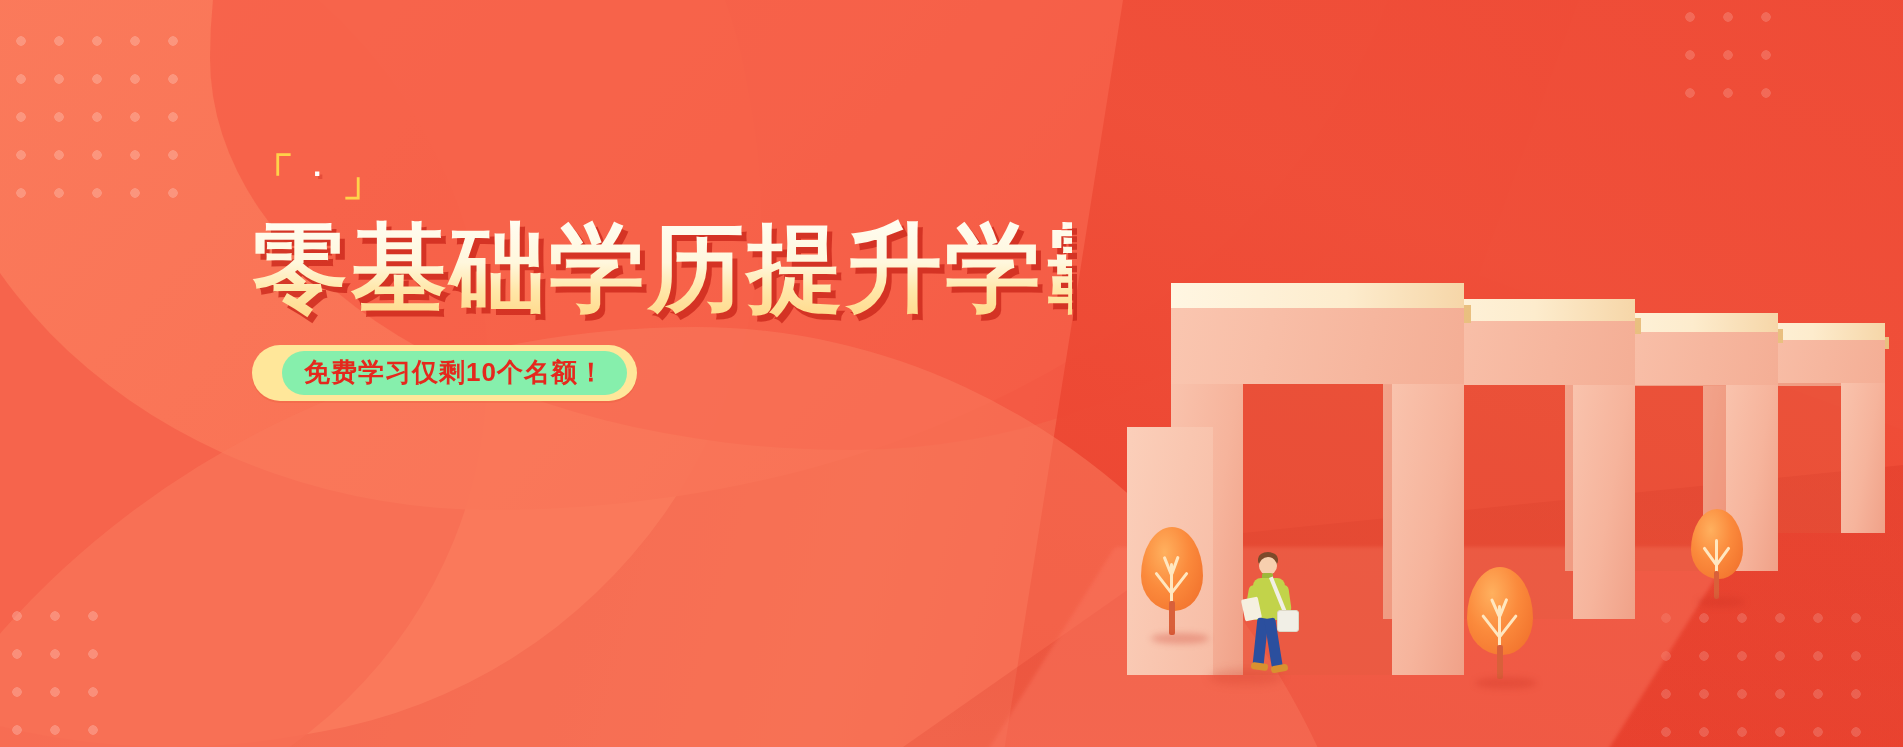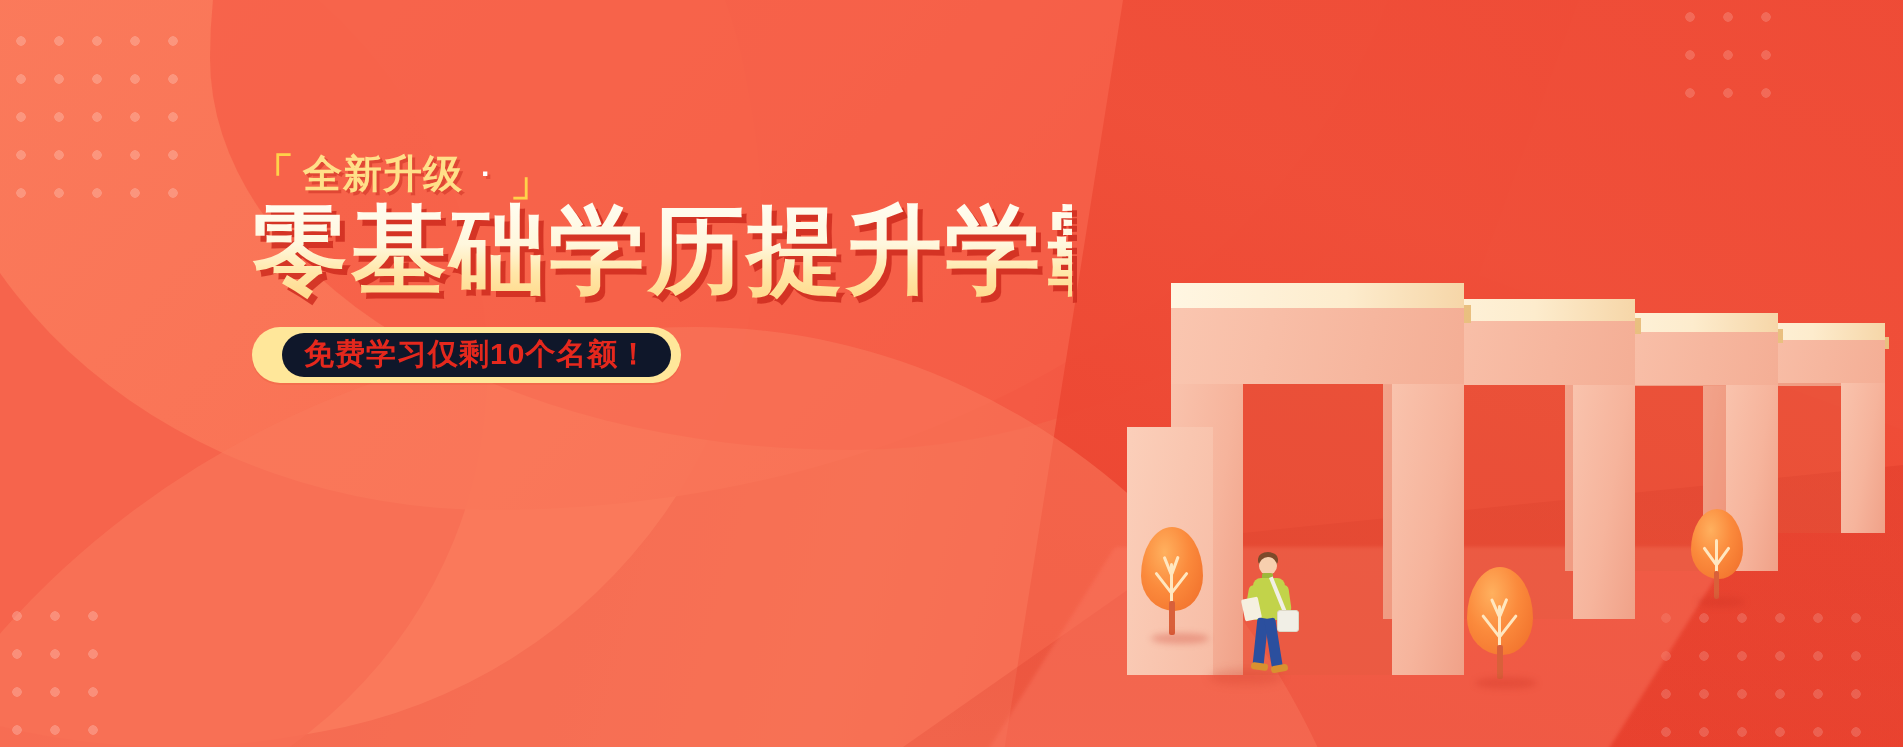--- a/index.html
+++ b/index.html
@@ -146,20 +146,21 @@
     font-size: 30px;
     padding: 0 10px;
     text-shadow: 3px 3px 0 rgba(196,38,26,.35);
   }
   .sub-white {
     color: #ffffff;
     text-shadow: 3px 3px 0 rgba(196,38,26,.45);
   }
 
   .title {
+    margin-top: 18px;
     font-size: 96px;
     font-weight: 900;
     letter-spacing: 3px;
     line-height: 1.05;
     white-space: nowrap;
     background: linear-gradient(to bottom, #fffdf2 0%, #fff7dd 44%, #ffe7a8 72%, #ffd98a 100%);
     -webkit-background-clip: text;
     background-clip: text;
     color: transparent;
     -webkit-text-fill-color: transparent;
@@ -184,22 +185,22 @@
     letter-spacing: 1.5px;
     white-space: nowrap;
     padding-right: 26px;
   }
   .pill-badge {
     display: inline-flex;
     align-items: center;
     height: 44px;
     padding: 18px 22px;
     border-radius: 22px;
-    background: #0f172a;
-    font-size: 30px;
+    background: #86efac;
+    font-size: 26px;
     font-weight: 800;
     color: #e5281d;
     letter-spacing: 1px;
     white-space: nowrap;
   }
 
   
   .illu { position: absolute; right: 0; top: 0; width: 800px; height: 747px; }
 
   .arch {
@@ -382,21 +383,20 @@
       <div class="branch" style="left:24px; top:34px; width:3px; height:22px; transform:rotate(-36deg);"></div>
       <div class="trunk" style="left:23px; top:62px; width:5px; height:28px;"></div>
       <div class="shadow" style="left:6px; top:88px; width:48px; height:10px;"></div>
     </div>
   </div>
 
   <div class="text-block">
 
     <div class="subtitle">
       <span class="brk">「</span>
-      <span class="sub-yellow">全新升级</span>
       <span class="sub-dot">·</span>
       <span class="brk close">」</span>
     </div>
 
     <div class="title">零基础学历提升学霸班</div>
 
     <div class="pill-row">
       <span class="pill-badge">免费学习仅剩10个名额！</span>
     </div>
 

